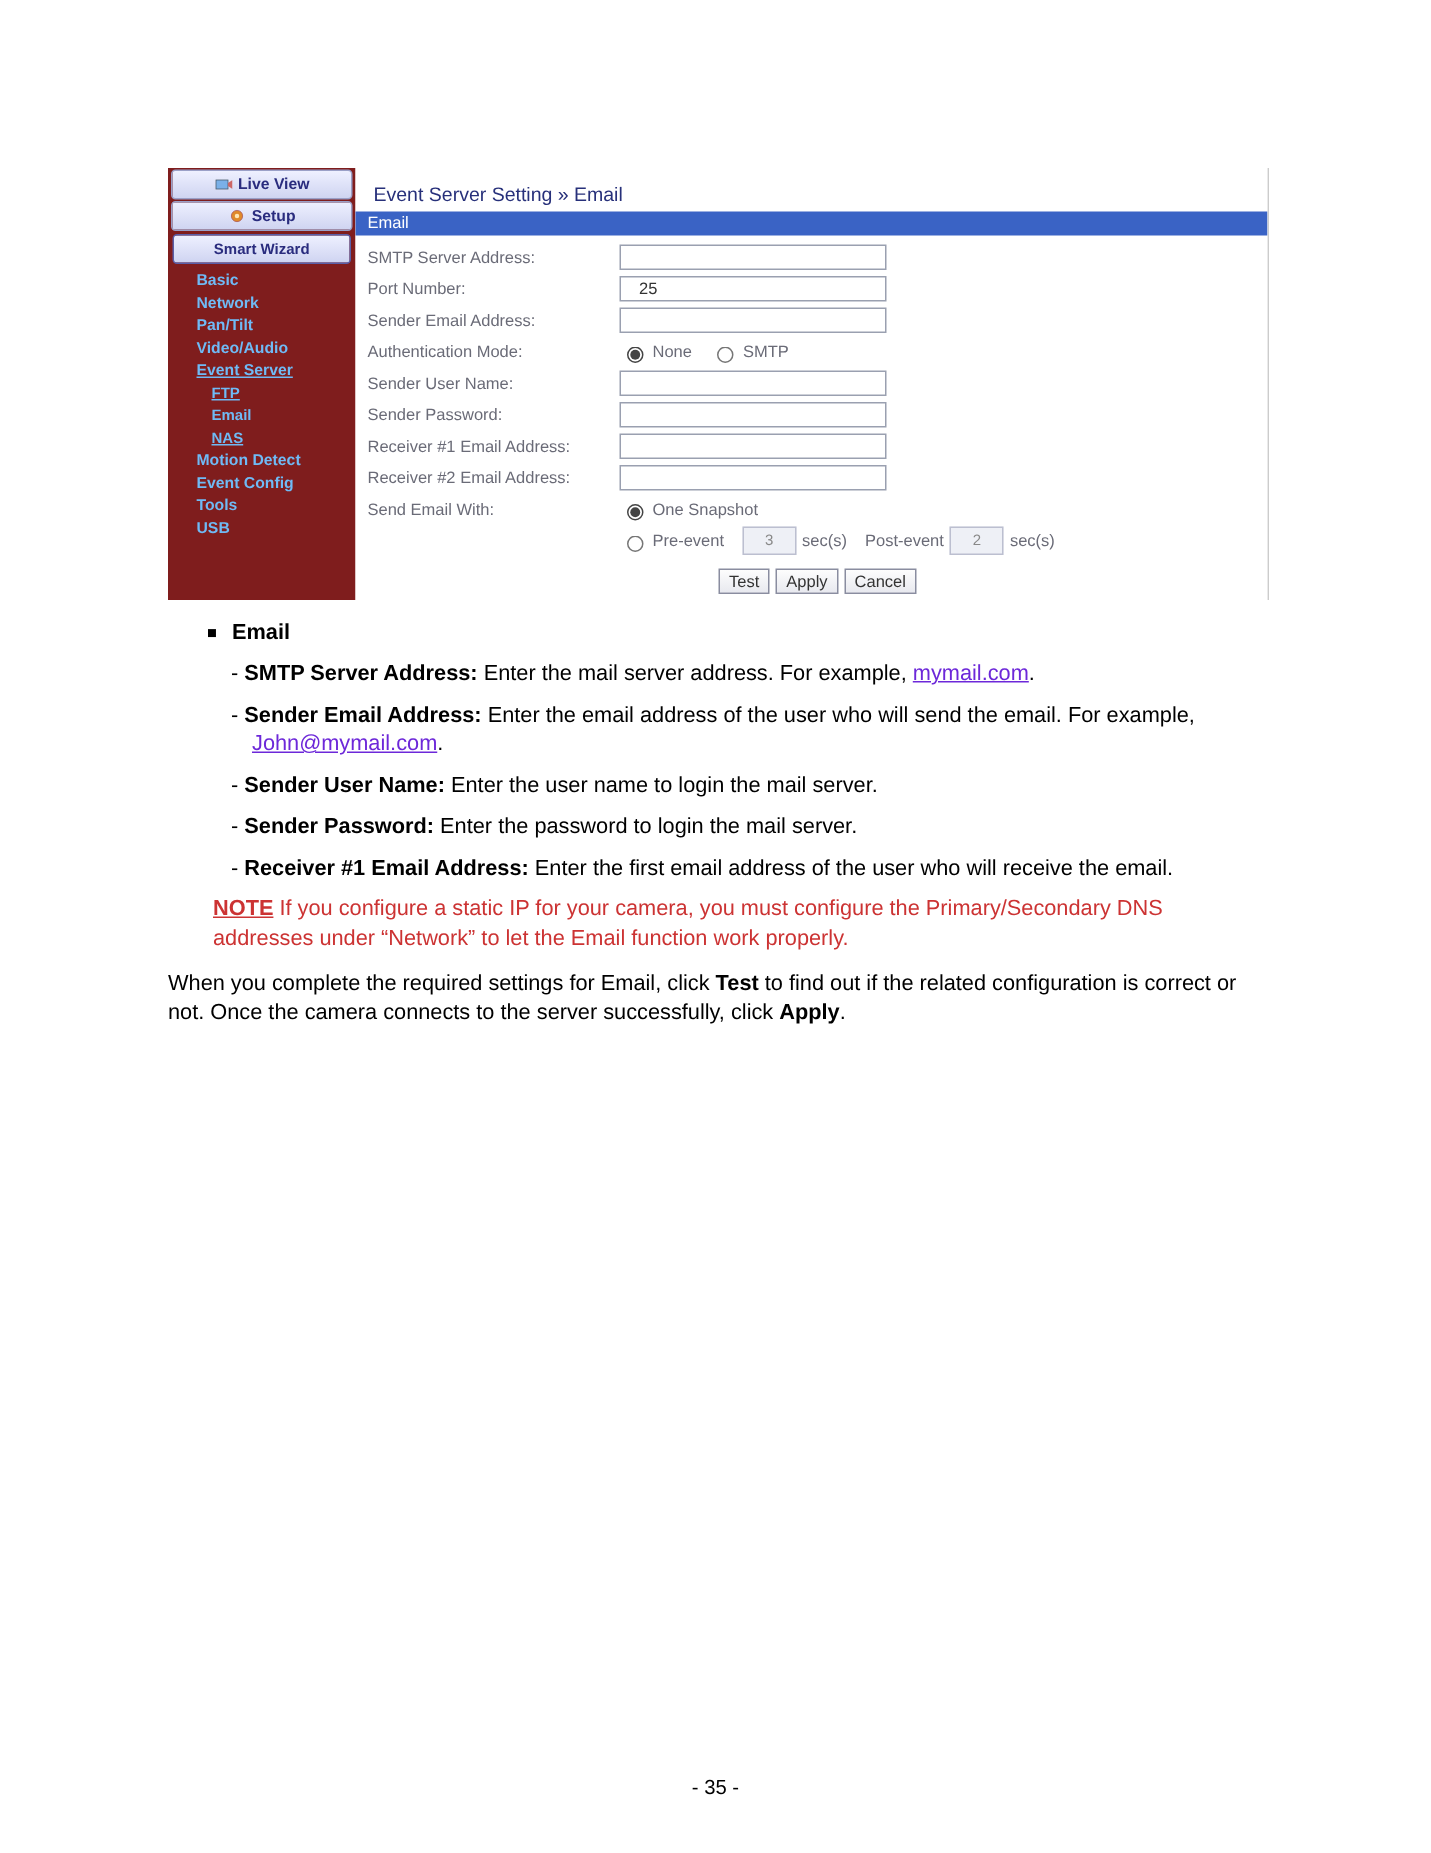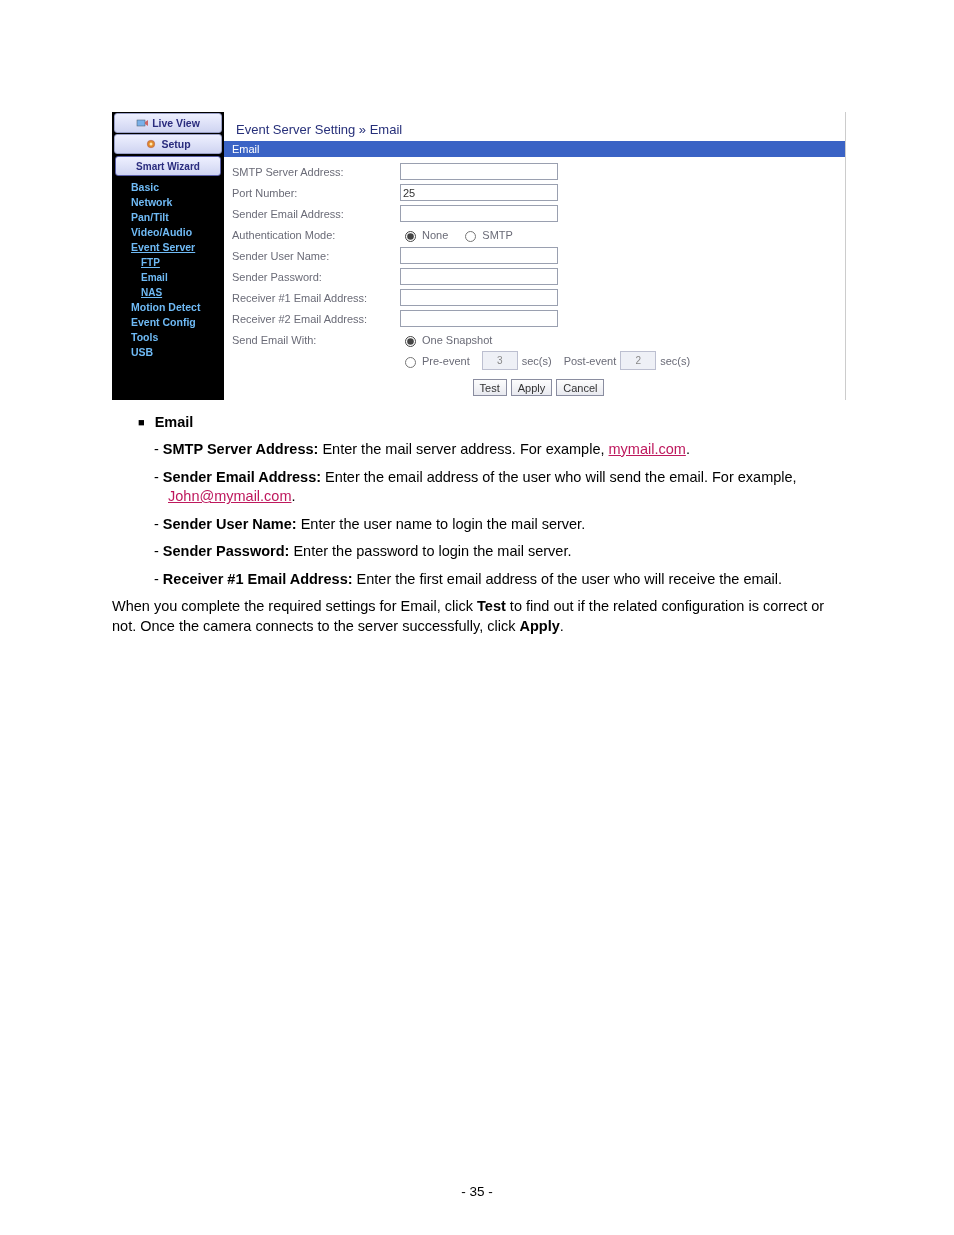--- a/index.html
+++ b/index.html
@@ -27,22 +27,22 @@
     border-top: none;
     border-bottom: none;
     display: flex;
     font-size: 10px;
     color: #444;
     background: #fafafa;
     margin-bottom: 14px;
     overflow: hidden;
   }
   .sidebar {
-    width: 112px;
-    background: #000000;
+    width: 125px;
+    background: #7f1d1d;
     display: flex;
     flex-direction: column;
     font-size: 10.5px;
     font-weight: bold;
   }
   .tab-btn {
     display: flex;
     align-items: center;
     justify-content: center;
     gap: 4px;
@@ -116,21 +116,21 @@
   }
   .form-label {
     width: 164px;
     white-space: nowrap;
   }
   .form-input {
     width: 152px;
     height: 15px;
     border: 1px solid #9aa0b0;
     font-size: 11px;
-    padding: 0 2px;
+    padding: 0 12px;
     color: #333;
     background: #fff;
   }
   .radio-cell {
     display: inline-flex;
     align-items: center;
     gap: 3px;
     margin-right: 8px;
     font-size: 11px;
   }
@@ -192,21 +192,21 @@
     font-weight: normal;
     margin: 0 0 8px 42px;
     text-indent: -14px;
     padding-left: 14px;
     line-height: 1.35;
   }
   .doc ul.dash > li::before {
     content: "- ";
   }
   .doc a.link {
-    color: #be185d;
+    color: #6d28d9;
     text-decoration: underline;
     text-align: right;
   }
   .doc .note {
     color: #cc3333;
     font-size: 14.5px;
     margin: 2px 0 10px 30px;
     line-height: 1.35;
   }
   .doc .note strong { text-decoration: underline; }
@@ -354,20 +354,23 @@
         <li>
           <b>Sender User Name:</b><span> Enter the user name to login the mail server.</span>
         </li>
         <li>
           <b>Sender Password:</b><span> Enter the password to login the mail server.</span>
         </li>
         <li>
           <b>Receiver #1 Email Address:</b><span> Enter the first email address of the user who will receive the email.</span>
         </li>
       </ul>
+      <div class="note">
+        <strong>NOTE</strong><span>   If you configure a static IP for your camera, you must configure the Primary/Secondary DNS addresses under “Network” to let the Email function work properly.</span>
+      </div>
       <p class="body">
         <span>When you complete the required settings for Email, click </span><b>Test</b><span> to find out if the related configuration is correct or not. Once the camera connects to the server successfully, click </span><b>Apply</b><span>.</span>
       </p>
     </div>
   </div>
 
   <div class="page-number">- 35 -</div>
 </div>
 
 </body></html>

